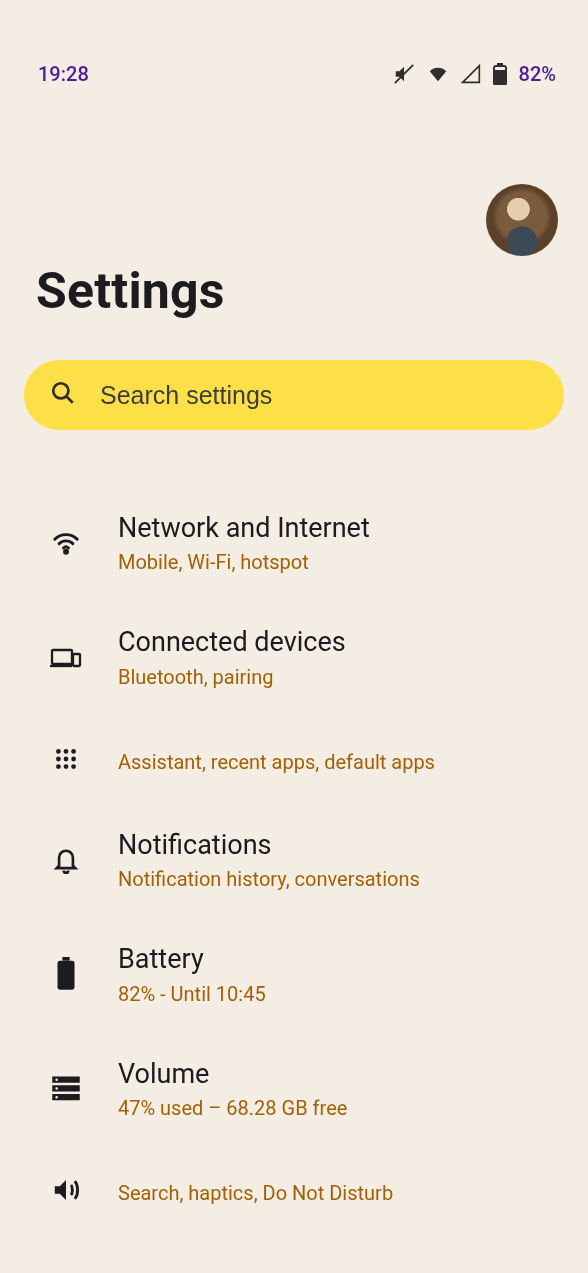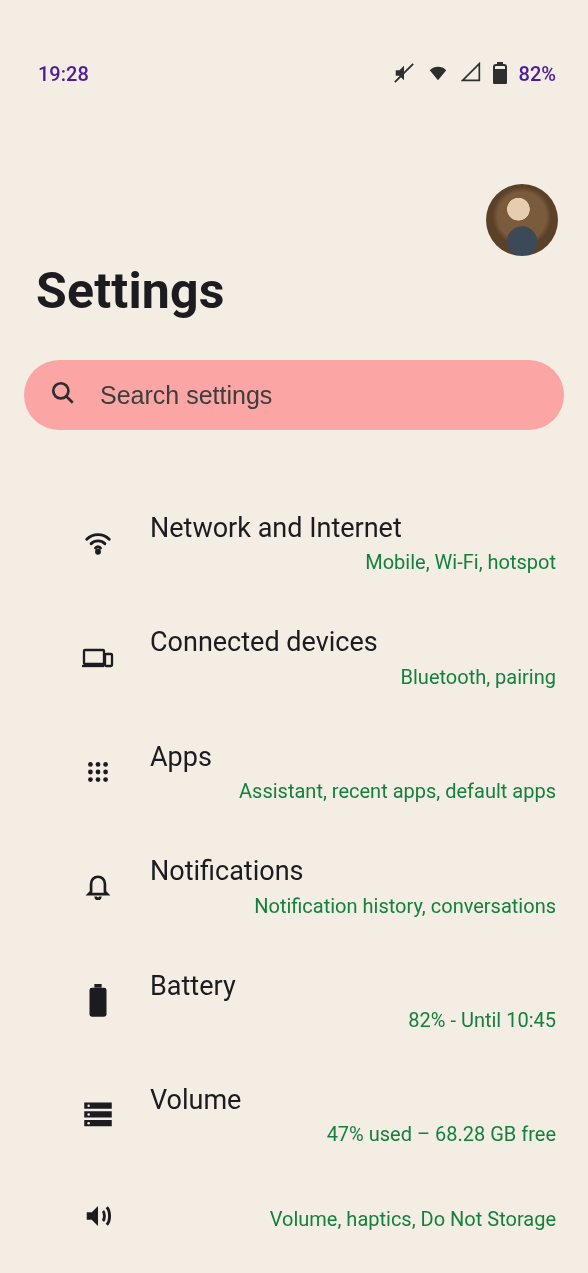--- a/index.html
+++ b/index.html
@@ -21,20 +21,21 @@
     align-items: center;
     height: 40px;
     padding: 6px 32px 0 38px;
     font-size: 20px;
     font-weight: 500;
     color: #4c1d95;
     margin-top: 48px;
   }
   .status-right {
     display: flex;
+    align-items: center;
     gap: 12px;
   }
   .status-right svg { display:block; }
 
   
   .avatar-row {
     display: flex;
     justify-content: flex-end;
     padding: 90px 30px 0 0;
   }
@@ -54,21 +55,21 @@
     font-weight: 700;
     letter-spacing: 0.2px;
     margin: 6px 0 40px 36px;
   }
 
   
   .search-bar {
     margin: 0 24px;
     height: 70px;
     border-radius: 36px;
-    background: #fca5a5;
+    background: #fde047;
     display: flex;
     align-items: center;
     padding: 0 26px;
     gap: 22px;
     justify-content: center;
   }
   .search-bar input {
     border: none;
     outline: none;
     background: transparent;
@@ -81,41 +82,39 @@
   
   .items {
     margin-top: 56px;
   }
   .item {
     display: flex;
     align-items: center;
     gap: 34px;
     padding: 26px 32px 26px 48px;
     cursor: pointer;
-    margin-left: 32px;
   }
   .item .icon-slot {
     width: 36px;
     height: 36px;
     flex: 0 0 36px;
     display:flex;
     align-items:center;
     justify-content:center;
   }
   .item .texts { flex:1; }
   .item .title {
     font-size: 27px;
     color: #1c1b1f;
     line-height: 1.2;
   }
   .item .subtitle {
     font-size: 20px;
-    color: #15803d;
+    color: #a16207;
     margin-top: 6px;
-    text-align: right;
   }
 </style>
 </head>
 <body>
 
 <div class="status-bar">
   <span>19:28</span>
   <div class="status-right">
     <span>
       <svg width="22" height="22" viewBox="0 0 24 24" fill="none" stroke="#2e2e2e" stroke-width="2">
@@ -199,21 +198,20 @@
           <circle cx="19" cy="5" r="2.2"></circle>
         <circle cx="5" cy="12" r="2.2"></circle>
           <circle cx="12" cy="12" r="2.2"></circle>
           <circle cx="19" cy="12" r="2.2"></circle>
         <circle cx="5" cy="19" r="2.2"></circle>
           <circle cx="12" cy="19" r="2.2"></circle>
           <circle cx="19" cy="19" r="2.2"></circle>
       </svg>
     </span>
     <div class="texts">
-      <div class="title">Apps</div>
       <div class="subtitle">Assistant, recent apps, default apps</div>
     </div>
   </div>
 
   <div class="item">
     <span class="icon-slot">
       <svg width="28" height="30" viewBox="0 0 24 26" fill="none" stroke="#1c1b1f" stroke-width="2.3">
         <path d="M6 18V11a6 6 0 0 1 12 0v7l2 2H4l2-2z"></path>
         <path d="M10 22a2 2 0 0 0 4 0"></path>
       </svg>
@@ -256,17 +254,17 @@
 
   <div class="item">
     <span class="icon-slot">
       <svg width="30" height="30" viewBox="0 0 24 24" fill="none" stroke="#1c1b1f" stroke-width="2.3">
         <path d="M3 9v6h4l5 5V4L7 9H3z" fill="#1c1b1f" stroke="none"></path>
         <path d="M16 8c1.5 1.5 1.5 6.5 0 8"></path>
         <path d="M19 5c3 3 3 11 0 14"></path>
       </svg>
     </span>
     <div class="texts">
-      <div class="subtitle">Volume, haptics, Do Not Storage</div>
+      <div class="subtitle">Search, haptics, Do Not Disturb</div>
     </div>
   </div>
 
 </div>
 
 </body></html>

